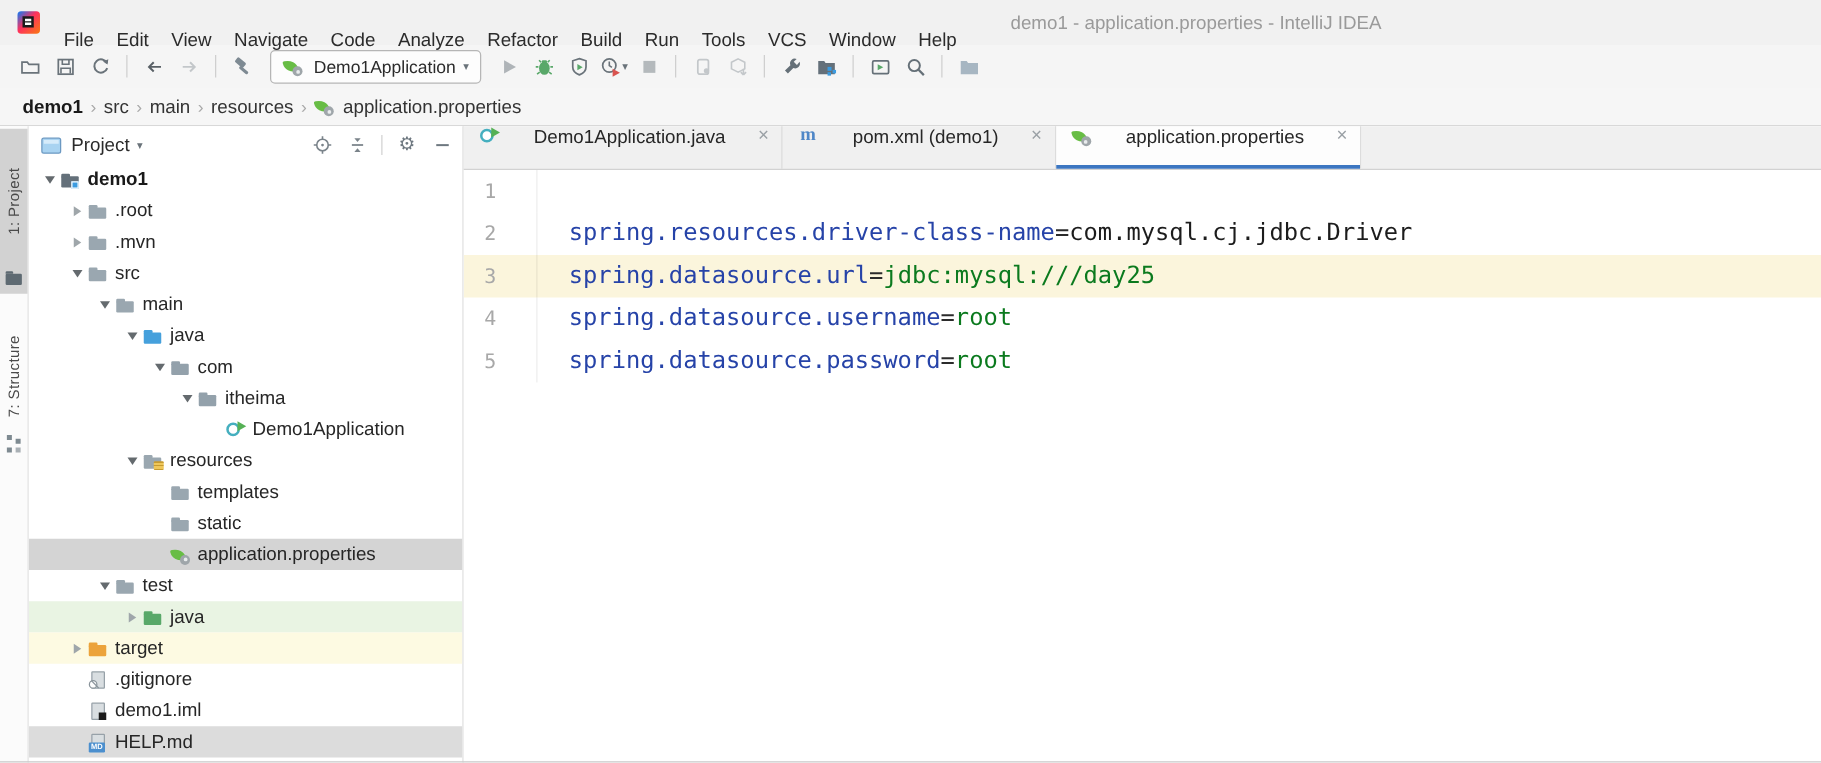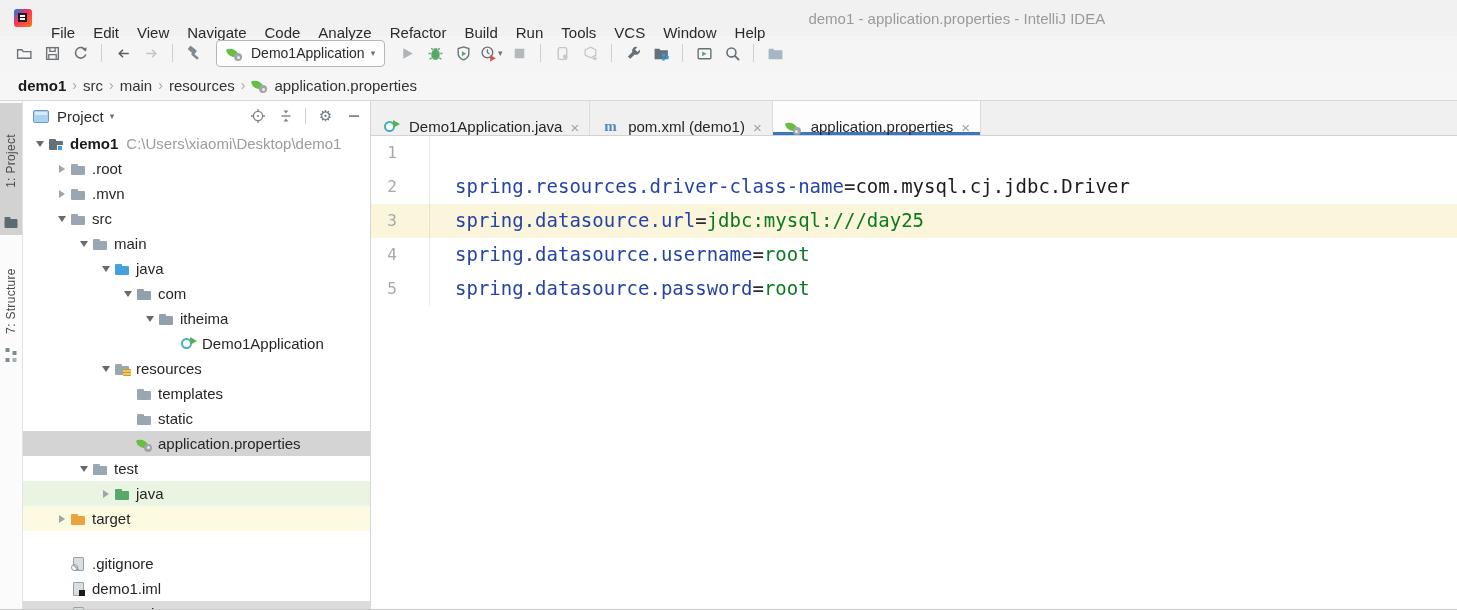--- a/index.html
+++ b/index.html
@@ -97,21 +97,21 @@
   .leaf { left:1px; top:3px; width:11px; height:10px; background:var(--spring,#68BD45); border-radius:1px 85% 1px 85%; transform:rotate(-14deg); }
   .gear-dot { left:8px; top:8px; width:8px; height:8px; background:#9FA6AA; border-radius:50%; }
   .gear-dot::after { content:""; position:absolute; left:2.5px; top:2.5px; width:3px; height:3px; background:#E9ECED; border-radius:50%; }
   .ring { left:1px; top:2px; width:11px; height:11px; border:2.5px solid #45AFBF; border-radius:50%; background:#fff; }
   .boot-arrow { left:10px; top:1px; width:0; height:0; border-left:7px solid #55B155; border-top:4px solid transparent; border-bottom:4px solid transparent; }
   .mvn { left:2px; top:-1px; color:#4F87C7; font-weight:bold; font-style:italic; font-size:15px; font-family:"Liberation Serif",serif; }
 
   
   .editor-wrap { flex:1; display:flex; flex-direction:column; min-width:0; background:#fff; }
   .tabbar { height:35px; background:#F0F0F0; border-bottom:1px solid #D2D2D2; display:flex; flex:none; }
-  .tab { display:flex; align-items:flex-end; gap:7px; padding:0 9px 0 12px; font-size:15px; color:#262626; border-right:1px solid #DCDCDC; cursor:default; }
+  .tab { display:flex; align-items:flex-start; gap:25px; padding:0 9px 0 12px; font-size:15px; color:#262626; border-right:1px solid #DCDCDC; cursor:default; }
   .tab.active { background:#FDFDFD; box-shadow:inset 0 -3px 0 var(--accent,#3C76C1); }
   .tab-close { color:#9AA0A5; font-size:15px; line-height:15px; padding:0 1px; cursor:default; }
   .editor { flex:1; background:#fff; overflow:hidden; }
   .ed-line { display:flex; height:34px; }
   .ed-line.current { background:var(--cur,#FBF5DC); }
   .g { width:59px; flex:none; text-align:right; padding-right:32px; color:#A8A8A8;
        font-family:"DejaVu Sans Mono",monospace; font-size:16px; line-height:34px;
        border-right:1px solid rgba(0,0,0,.07); cursor:default; }
   .code { flex:1; padding-left:25px; font-family:"DejaVu Sans Mono",monospace; font-size:19px; line-height:33px; white-space:pre; cursor:text; }
   .seg-key { color:var(--key,#2643A8); }
@@ -382,21 +382,20 @@
           <div class="trow" style="padding-left: 8px;">
             <span class="chev">
               <span class="chev-down"></span>
             </span>
             <span class="ic">
               <i class="ft c-mod"></i>
               <i class="fb c-mod"></i>
               <i class="badge-sq"></i>
             </span>
             <span class="tlabel bold">demo1</span>
-            <span class="tpath">C:\Users\xiaomi\Desktop\demo1</span>
           </div>
           <div class="trow" style="padding-left: 30px;">
             <span class="chev">
               <span class="chev-right"></span>
             </span>
             <span class="ic">
               <i class="ft c-std"></i>
               <i class="fb c-std"></i>
             </span>
             <span class="tlabel">.root</span>
@@ -527,21 +526,21 @@
           <div class="trow bg-yellow" style="padding-left: 30px;">
             <span class="chev">
               <span class="chev-right"></span>
             </span>
             <span class="ic">
               <i class="ft c-tgt"></i>
               <i class="fb c-tgt"></i>
             </span>
             <span class="tlabel">target</span>
           </div>
-          <div class="trow" style="padding-left: 30px; margin-top: 20px;">
+          <div class="trow" style="padding-left: 30px;">
             <span class="chev"></span>
             <span class="ic">
               <i class="file-body"></i>
               <i class="badge-ign"></i>
             </span>
             <span class="tlabel">.gitignore</span>
           </div>
           <div class="trow" style="padding-left: 30px;">
             <span class="chev"></span>
             <span class="ic">

